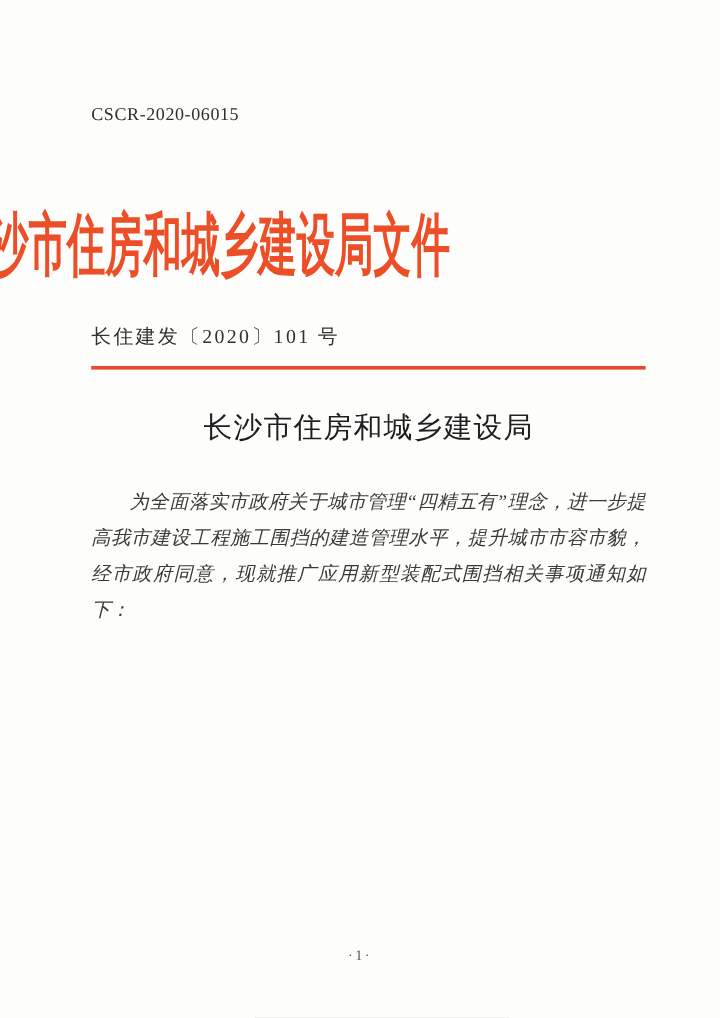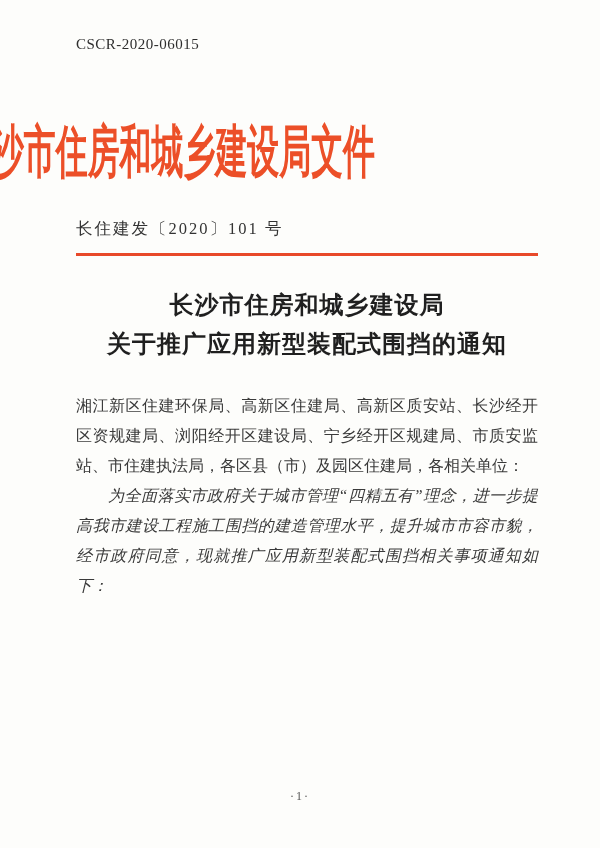--- a/index.html
+++ b/index.html
@@ -7,21 +7,21 @@
     padding: 0;
     background: #e9e9e7;
   }
   .page {
     position: relative;
     width: 600px;
     height: 848px;
     margin: 0 auto;
     background: var(--paper, #fdfdfb);
     box-sizing: border-box;
-    padding: 36px 62px 0 76px;
+    padding: 88px 62px 0 76px;
     font-family: "Liberation Serif", "DejaVu Serif", serif;
     color: var(--text, #3a3a3a);
     overflow: hidden;
   }
   .doc-code {
     font-size: 15px;
     letter-spacing: 0.5px;
     color: #2e2e2e;
     font-family: "Liberation Serif", serif;
   }
@@ -51,21 +51,21 @@
   .red-rule {
     margin-top: 14px;
     height: 3px;
     background: var(--rule, #e8492a);
     border: none;
     width: 100%;
   }
   .subject {
     margin-top: 30px;
     text-align: center;
-    font-weight: 700;
+    font-weight: 400;
     font-size: 24px;
     line-height: 39px;
     color: var(--heading, #1f1f1f);
     letter-spacing: 1px;
   }
   .body-text {
     margin-top: 27px;
     font-size: 16px;
     line-height: 30px;
     text-align: justify;
@@ -100,23 +100,21 @@
   <div class="masthead">
     <span class="masthead-text">长沙市住房和城乡建设局文件</span>
   </div>
 
   <div class="doc-number">长住建发〔2020〕101 号</div>
 
   <div class="red-rule"></div>
 
   <div class="subject">
     <div>长沙市住房和城乡建设局</div>
-    <div>关于推广应用新型装配式围挡的通知</div>
   </div>
 
   <div class="body-text">
-    <p>湘江新区住建环保局、高新区住建局、高新区质安站、长沙经开区资规建局、浏阳经开区建设局、宁乡经开区规建局、市质安监站、市住建执法局，各区县（市）及园区住建局，各相关单位：</p>
     <p class="para-indent">为全面落实市政府关于城市管理“四精五有”理念，进一步提高我市建设工程施工围挡的建造管理水平，提升城市市容市貌，经市政府同意，现就推广应用新型装配式围挡相关事项通知如下：</p>
   </div>
 
   <div class="page-footer">·1·</div>
 
 </div>
 
 </body></html>

